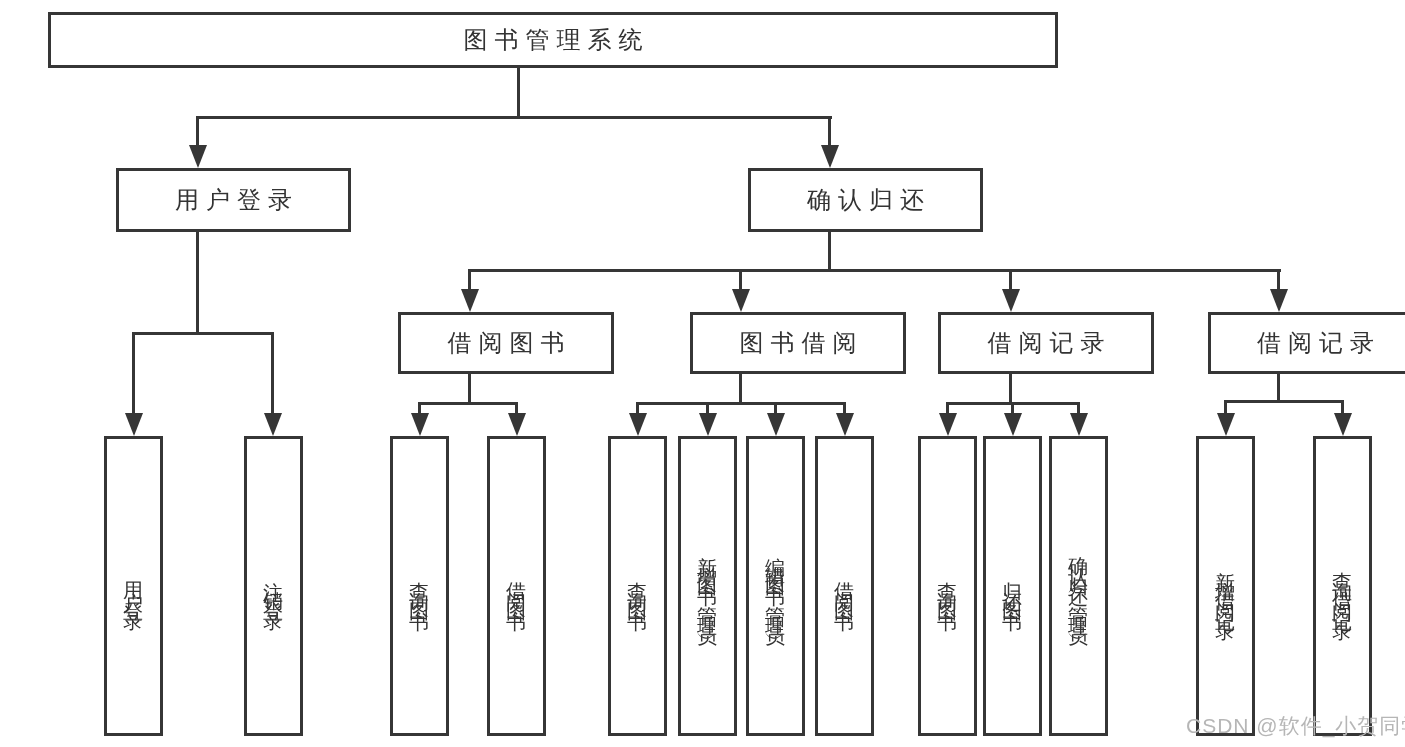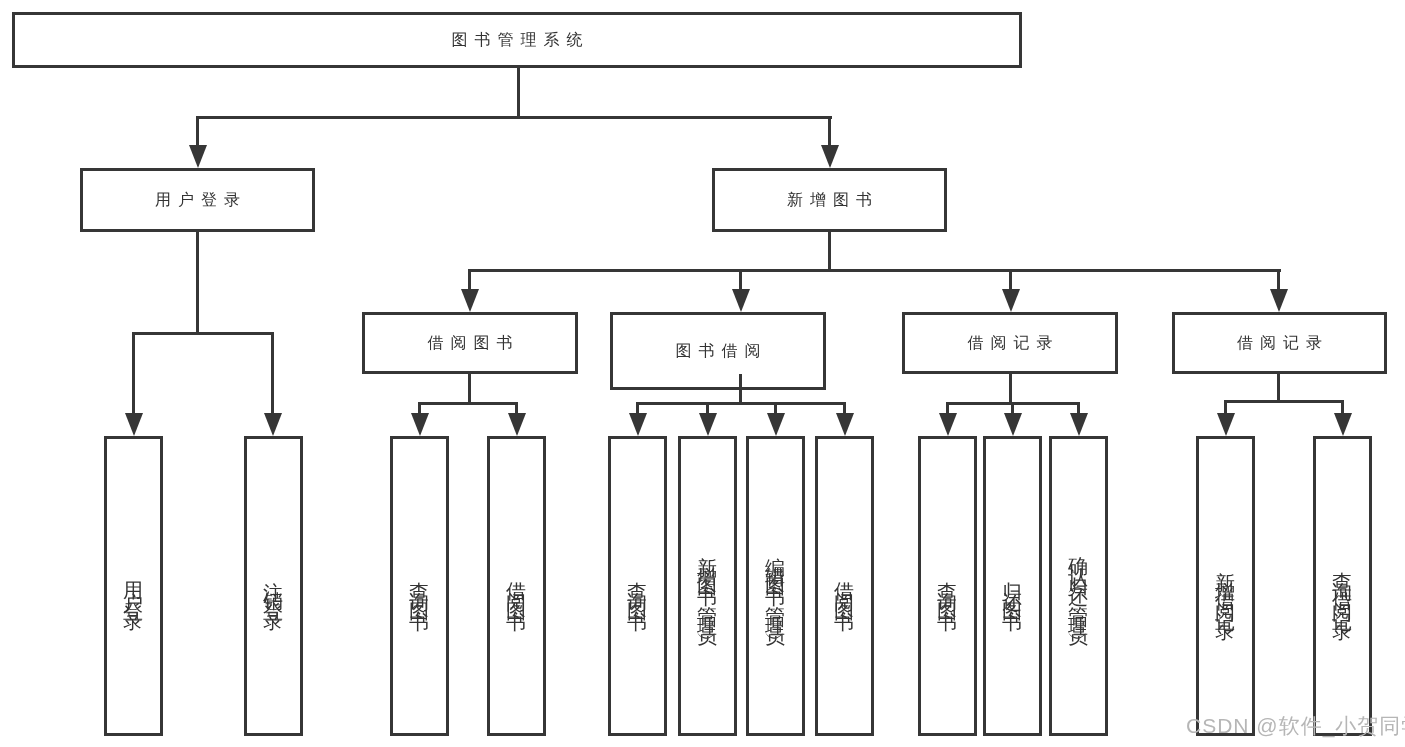--- a/index.html
+++ b/index.html
@@ -16,24 +16,25 @@
     font-family:"Liberation Sans", sans-serif;
     overflow:hidden;
   }
   .box{
     position:absolute;
     box-sizing:border-box;
     background:#ffffff;
     border:3px solid var(--border);
     display:flex;align-items:center;justify-content:center;
     color:var(--text);
-    font-size:16px;
+    font-size:24px;
     letter-spacing:7px;
     text-indent:7px;
     white-space:nowrap;
+    margin-left:36px;
   }
   .leaf{
     position:absolute;
     box-sizing:border-box;
     background:#ffffff;
     border:3px solid var(--border);
     width:59px;height:300px;top:436px;
     display:flex;align-items:center;justify-content:center;
     color:var(--text);
   }
@@ -76,21 +77,21 @@
   <div class="hline" style="left:196px;top:116px;width:636px"></div>
   <div class="vline" style="left:196px;top:116px;height:32px"></div>
   <div class="arrow" style="left:188.5px;top:145px"></div>
   <div class="vline" style="left:828px;top:116px;height:32px"></div>
   <div class="arrow" style="left:820.5px;top:145px"></div>
 
   <div class="box" style="left:80px;top:168px;width:235px;height:64px">
     <span>用户登录</span>
   </div>
   <div class="box" style="left:712px;top:168px;width:235px;height:64px">
-    <span>新增图书</span>
+    <span>确认归还</span>
   </div>
 
   <div class="vline" style="left:196px;top:230px;height:104px"></div>
   <div class="hline" style="left:132px;top:332px;width:142px"></div>
   <div class="vline" style="left:132px;top:332px;height:83px"></div>
   <div class="arrow" style="left:124.5px;top:413px"></div>
   <div class="vline" style="left:271px;top:332px;height:83px"></div>
   <div class="arrow" style="left:263.5px;top:413px"></div>
 
   <div class="vline" style="left:828px;top:232px;height:40px"></div>
@@ -100,21 +101,21 @@
   <div class="vline" style="left:739px;top:269px;height:21px"></div>
   <div class="arrow" style="left:731.5px;top:289px"></div>
   <div class="vline" style="left:1009px;top:269px;height:21px"></div>
   <div class="arrow" style="left:1001.5px;top:289px"></div>
   <div class="vline" style="left:1277px;top:269px;height:21px"></div>
   <div class="arrow" style="left:1269.5px;top:289px"></div>
 
   <div class="box" style="left:362px;top:312px;width:216px;height:62px">
     <span>借阅图书</span>
   </div>
-  <div class="box" style="left:610px;top:312px;width:216px;height:78px">
+  <div class="box" style="left:654px;top:312px;width:216px;height:62px">
     <span>图书借阅</span>
   </div>
   <div class="box" style="left:902px;top:312px;width:216px;height:62px">
     <span>借阅记录</span>
   </div>
   <div class="box" style="left:1172px;top:312px;width:215px;height:62px">
     <span>借阅记录</span>
   </div>
 
   <div class="vline" style="left:468px;top:374px;height:31px"></div>

